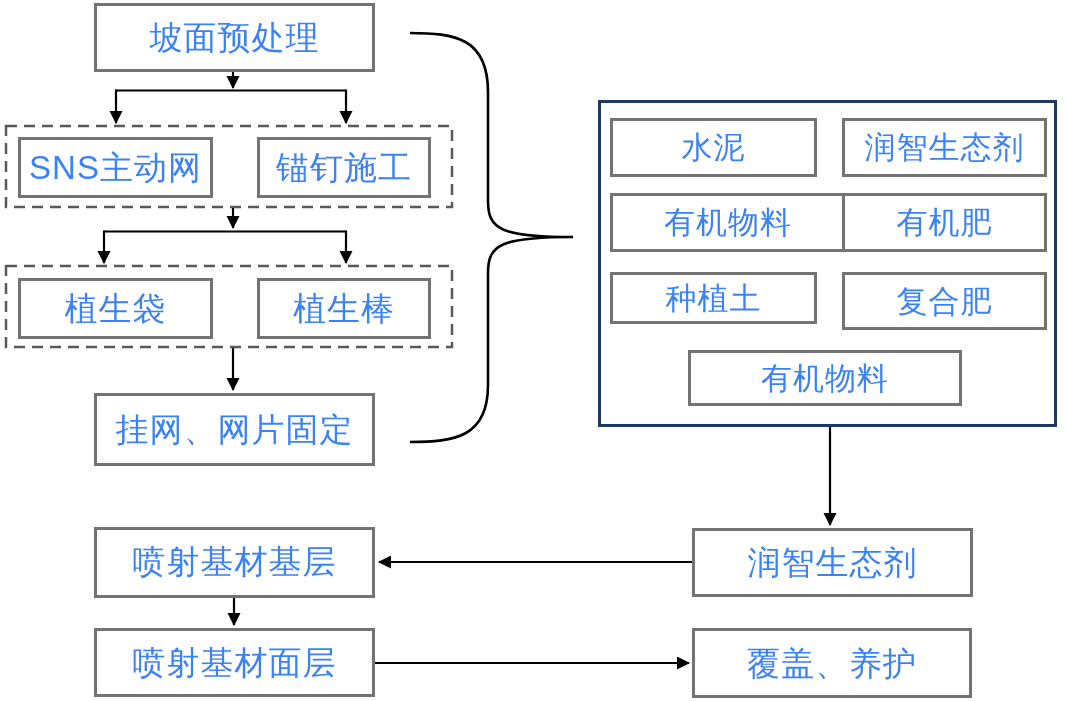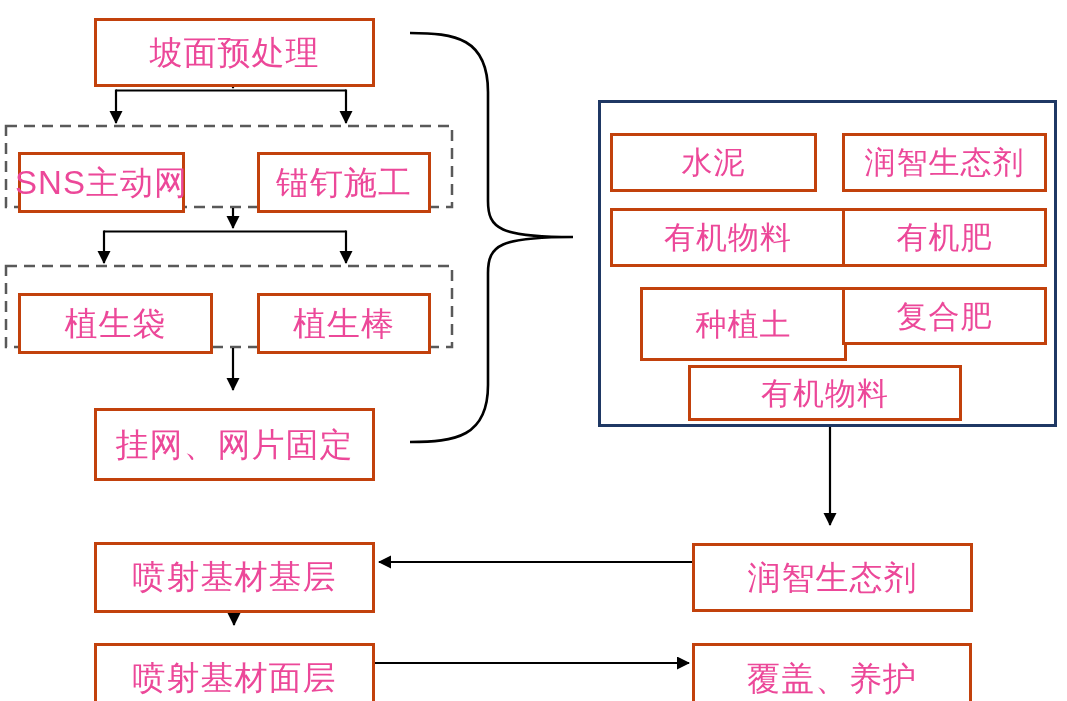--- a/index.html
+++ b/index.html
@@ -18,52 +18,51 @@
   .connector-layer {
     position: absolute;
     left: 0;
     top: 0;
     width: 1067px;
     height: 701px;
   }
   .node {
     position: absolute;
     box-sizing: border-box;
-    border: 3px solid #c2410c;
+    border: 3px solid #737373;
     background: #ffffff;
     display: flex;
     align-items: center;
     justify-content: center;
-    color: #ec4899;
+    color: #3b82f6;
     font-size: 33px;
     line-height: 1;
     white-space: nowrap;
     letter-spacing: 1px;
-    margin-top: 15px;
   }
   .node.small { font-size: 31px; }
   .container-box {
     position: absolute;
     box-sizing: border-box;
     border: 3px solid #1f3864;
     background: #ffffff;
   }
   
   .b-slope      { left: 94px;  top: 3px;   width: 281px; height: 69px; }
-  .b-sns        { left: 18px;  top: 137px; width: 167px; height: 61px; }
+  .b-sns        { left: 18px;  top: 137px; width: 195px; height: 61px; }
   .b-anchor     { left: 257px; top: 137px; width: 174px; height: 61px; }
   .b-vegbag     { left: 18px;  top: 278px; width: 195px; height: 61px; }
   .b-vegrod     { left: 257px; top: 278px; width: 174px; height: 61px; }
   .b-hangnet    { left: 94px;  top: 393px; width: 281px; height: 73px; }
   .b-container  { left: 598px; top: 100px; width: 459px; height: 327px; }
   .b-cement     { left: 610px; top: 118px; width: 207px; height: 59px; }
   .b-runzhi     { left: 842px; top: 118px; width: 205px; height: 59px; }
   .b-orgmat     { left: 610px; top: 193px; width: 236px; height: 59px; }
   .b-orgfert    { left: 842px; top: 193px; width: 205px; height: 59px; }
-  .b-soil       { left: 640px; top: 272px; width: 207px; height: 74px; }
+  .b-soil       { left: 610px; top: 272px; width: 207px; height: 52px; }
   .b-compfert   { left: 842px; top: 272px; width: 205px; height: 58px; }
   .b-seed       { left: 688px; top: 350px; width: 274px; height: 56px; }
   .b-mix        { left: 692px; top: 528px; width: 281px; height: 69px; }
   .b-spraybase  { left: 94px;  top: 527px; width: 281px; height: 71px; font-family: Liberation Serif, serif; }
   .b-spraysurf  { left: 94px;  top: 628px; width: 281px; height: 69px; }
   .b-cover      { left: 692px; top: 628px; width: 280px; height: 70px; }
 </style>
 </head>
 <body>
 

